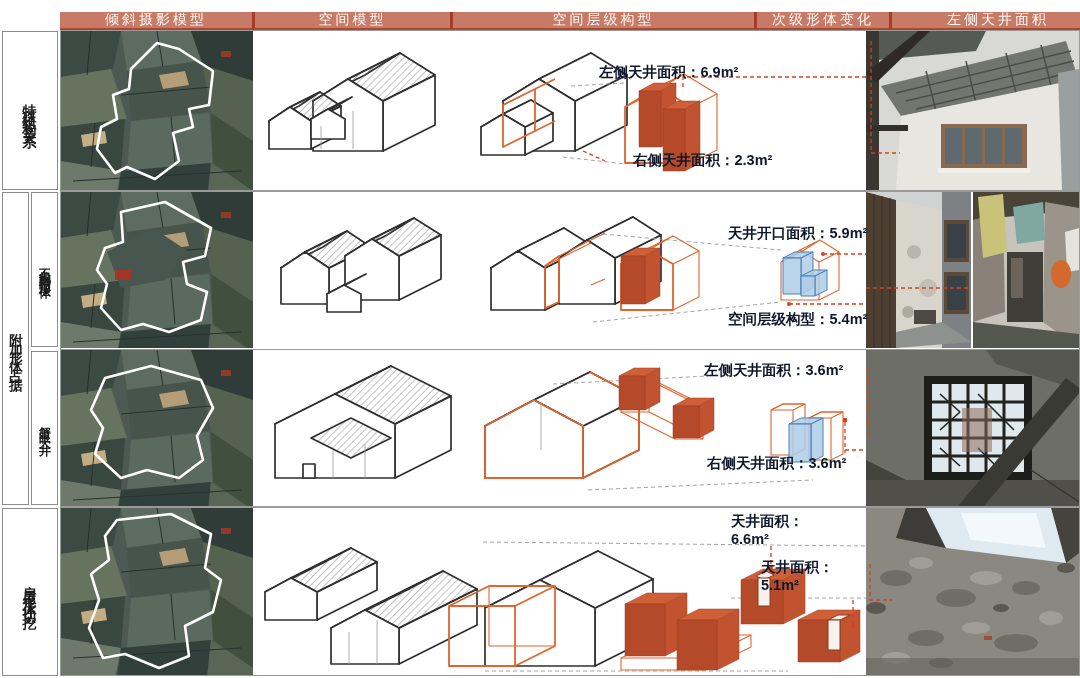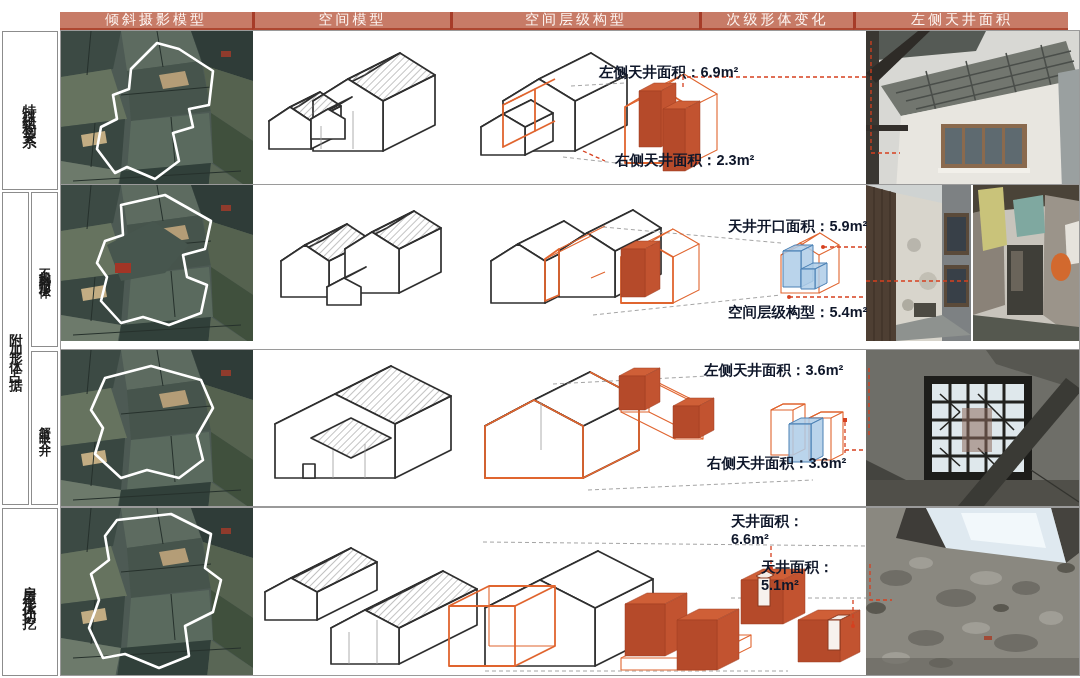--- a/index.html
+++ b/index.html
@@ -72,24 +72,24 @@
     </defs>
   </svg>
 
   <div class="hdr">
     <div class="cell" style="width:192px">
         <span>倾斜摄影模型</span>
       </div>
     <div class="cell" style="width:198px">
         <span>空间模型</span>
       </div>
-    <div class="cell" style="width:249px">
+    <div class="cell" style="width:304px">
         <span>空间层级构型</span>
       </div>
-    <div class="cell" style="width:154px">
+    <div class="cell" style="width:135px">
         <span>次级形体变化</span>
       </div>
     <div class="cell" style="width:215px">
         <span>左侧天井面积</span>
       </div>
   </div>
 
   <div class="lblbox" style="left:2px;top:31px;width:56px;height:159px">
     <span class="vtext" style="font-size:14px;letter-spacing:6px">特殊组构关系</span>
   </div>
@@ -194,26 +194,26 @@
       <rect x="72" y="137" width="92" height="5" fill="#f2f0ea"></rect>
       <rect x="0" y="0" width="13" height="159" fill="#3a3732"></rect>
       <polygon points="0,42 52,0 64,0 10,52" fill="#2e2b27"></polygon>
       <rect x="0" y="94" width="42" height="6" fill="#332f2b"></rect>
       <polyline class="rd" points="5,10 5,122 34,122"></polyline>
     </svg>
 
     <div class="anno" style="left:538px;top:32px">
       <span>左侧天井面积：</span><span>6.9m²</span>
     </div>
-    <div class="anno" style="left:554px;top:120px">
+    <div class="anno" style="left:572px;top:120px">
       <span>右侧天井面积：</span><span>2.3m²</span>
     </div>
   </div>
 
-  <div class="rowbox" style="top:184px;height:188px">
+  <div class="rowbox" style="top:191px;height:188px">
     <svg class="photo" style="left:0;top:0" width="192" height="156" viewBox="0 0 192 156">
       <use href="#aerialbg"></use>
       <polygon points="46,60 92,36 128,60 104,88 60,96" fill="#47564e"></polygon>
       <polygon class="wl" points="60,20 104,10 150,36 144,64 122,70 126,92 146,100 140,128 108,140 82,132 60,138 40,116 46,92 36,78 44,56 62,50"></polygon>
       <rect x="54" y="78" width="16" height="10" fill="#a23526"></rect>
     </svg>
 
     <svg class="art" style="left:192px;top:0" width="613" height="156" viewBox="0 0 613 156">
 
       <g>

